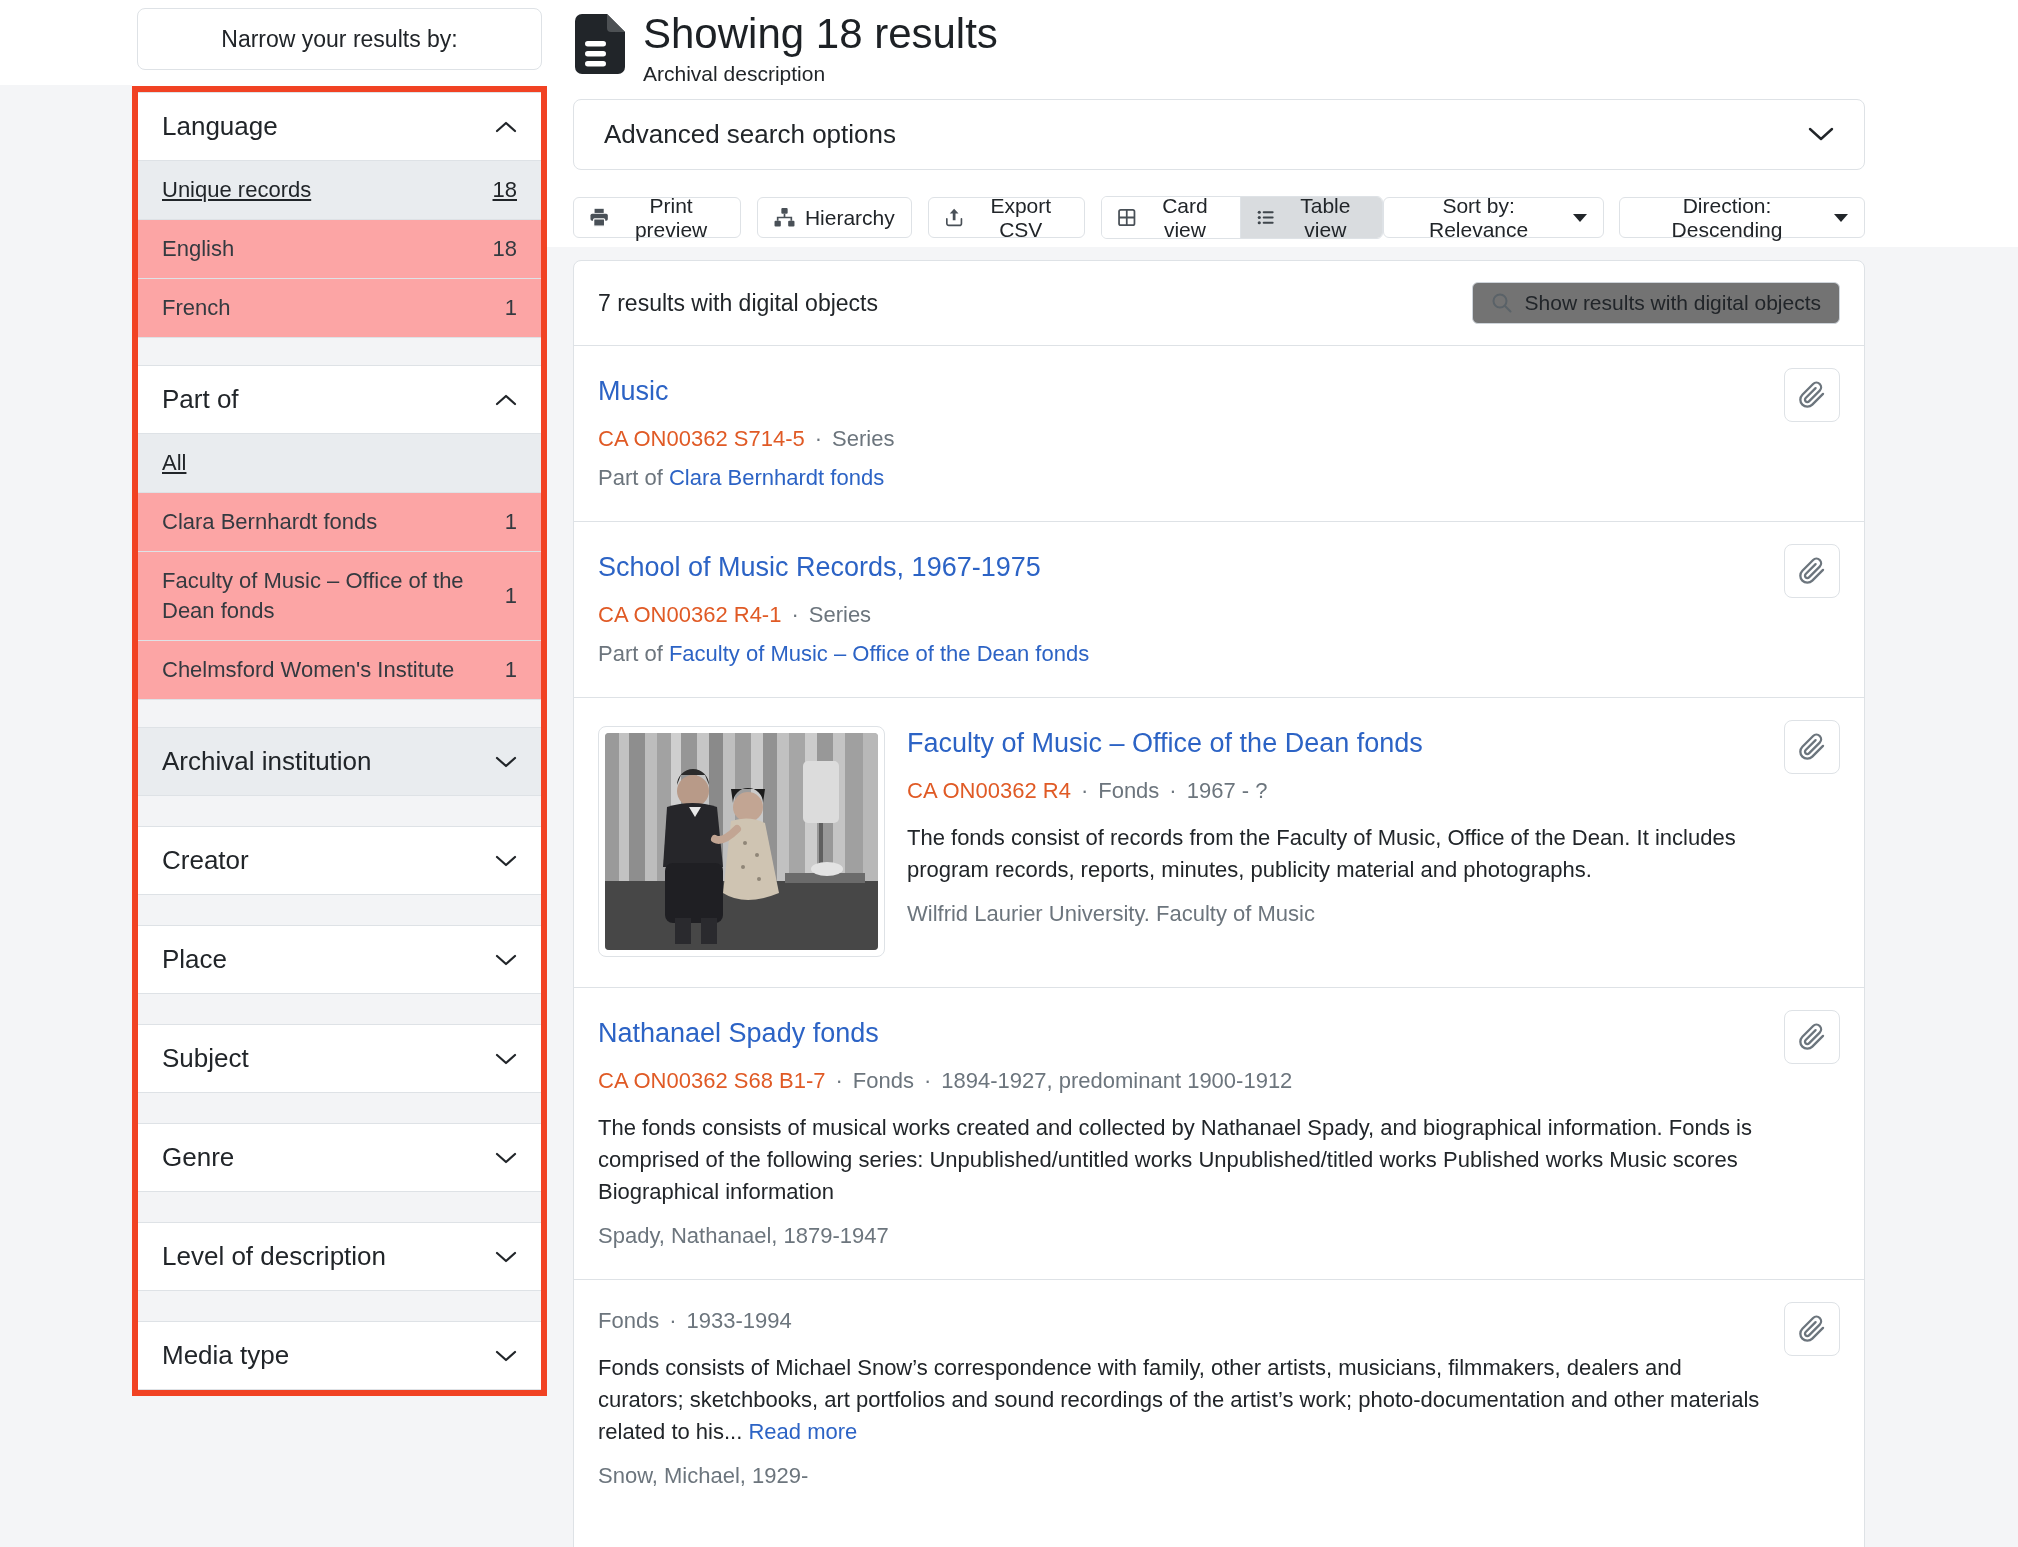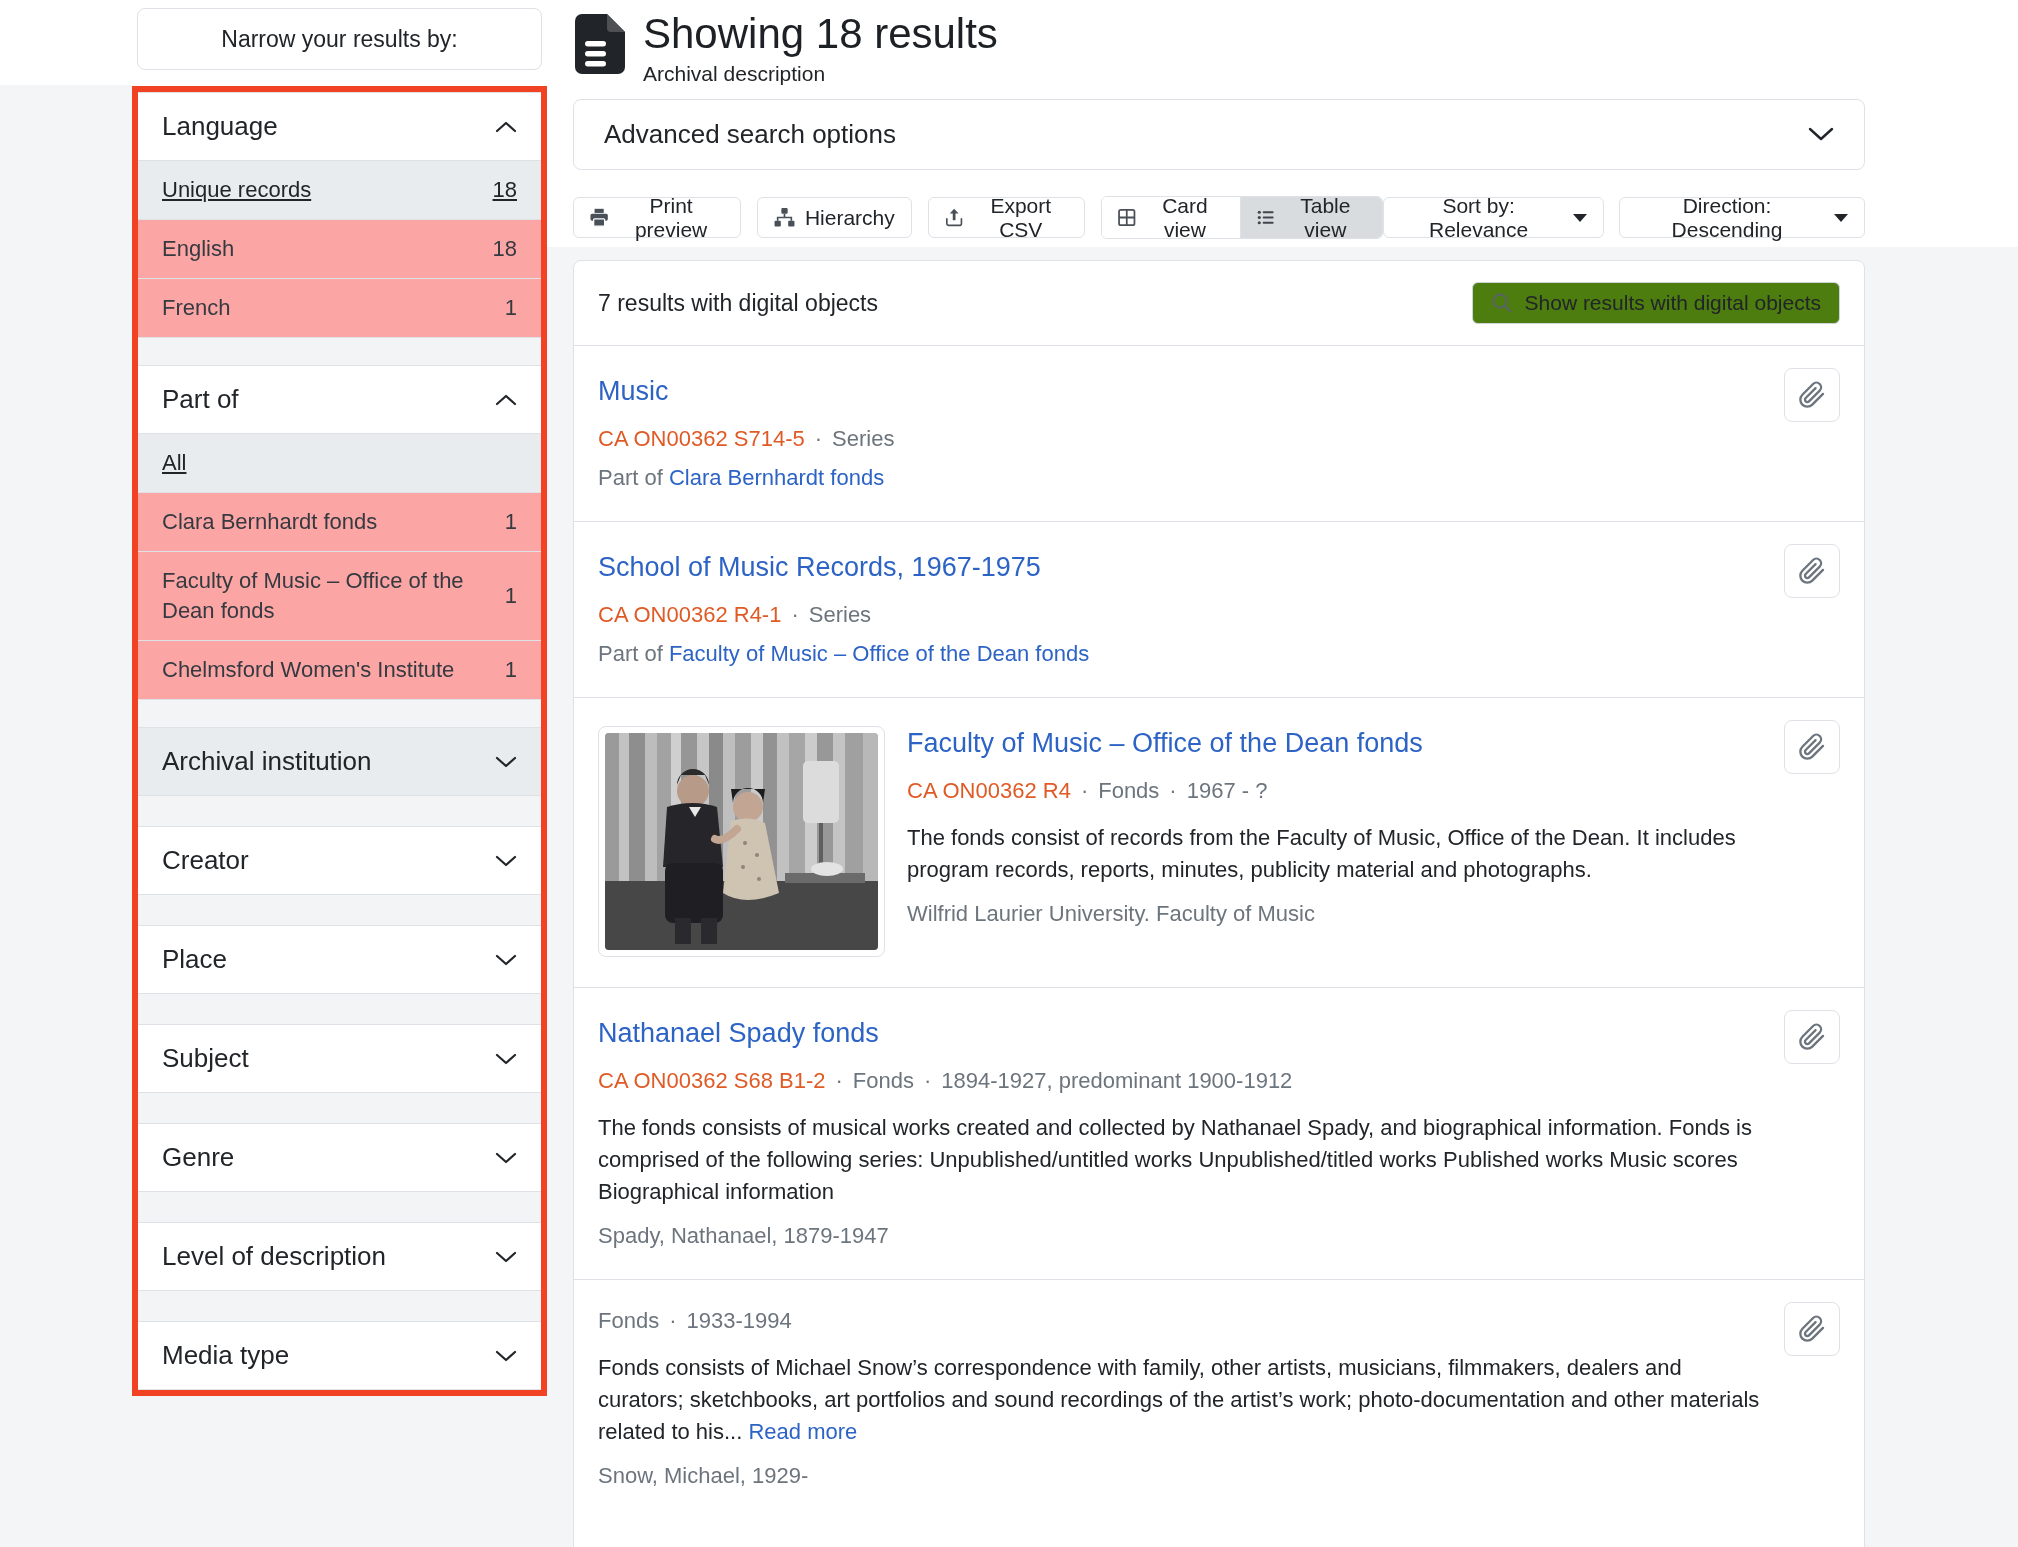--- a/index.html
+++ b/index.html
@@ -85,21 +85,21 @@
     margin-top:21px; background:#fff; border:1px solid #dee2e6;
     border-radius:8px 8px 0 0; min-height:1300px;
   }
   .results-head {
     display:flex; align-items:center; justify-content:space-between;
     padding:21px 24px; border-bottom:1px solid #dee2e6;
   }
   .results-summary { font-size:23px; color:#212529; }
   .show-digital-btn {
     display:inline-flex; align-items:center; gap:12px; height:42px;
-    background:#4d7c0f; border:1px solid #ced4da; border-radius:6px;
+    background:#737373; border:1px solid #ced4da; border-radius:6px;
     padding:0 18px; font-size:21px; color:#212529; cursor:pointer; font-family:inherit;
   }
 
   .rrow { position:relative; padding:28px 100px 30px 24px; }
   .rrow + .rrow { border-top:1px solid #dee2e6; }
   .rrow-flex { display:flex; gap:22px; }
   .rtitle { font-size:27px; font-weight:400; line-height:34px; margin-bottom:18px; }
   .rtitle a { color:#2c63c5; text-decoration:none; cursor:pointer; }
   .rmeta { font-size:22px; color:#6c757d; margin-bottom:13px; }
   .rmeta .ref { color:#e05a25; }
@@ -442,21 +442,21 @@
         <button class="clip-btn">
           <svg width="28" height="28" viewBox="0 0 24 24">
               <path d="M21.44 11.05l-9.19 9.19a6 6 0 0 1-8.49-8.49l9.19-9.19a4 4 0 0 1 5.66 5.66l-9.2 9.19a2 2 0 0 1-2.83-2.83l8.49-8.48" fill="none" stroke="#6c757d" stroke-width="2" stroke-linecap="round" stroke-linejoin="round"></path>
             </svg>
         </button>
       </article>
 
       <article class="rrow">
         <h3 class="rtitle"><a>Nathanael Spady fonds</a></h3>
         <div class="rmeta">
-          <span class="ref">CA ON00362 S68 B1-2</span><span class="dot"></span><span>Fonds</span><span class="dot"></span><span>1894-1927, predominant 1900-1912</span>
+          <span class="ref">CA ON00362 S68 B1-7</span><span class="dot"></span><span>Fonds</span><span class="dot"></span><span>1894-1927, predominant 1900-1912</span>
         </div>
         <p class="rdesc">The fonds consists of musical works created and collected by Nathanael Spady, and biographical information. Fonds is comprised of the following series: Unpublished/untitled works Unpublished/titled works Published works Music scores Biographical information</p>
         <div class="rcreator">Spady, Nathanael, 1879-1947</div>
         <button class="clip-btn">
           <svg width="28" height="28" viewBox="0 0 24 24">
               <path d="M21.44 11.05l-9.19 9.19a6 6 0 0 1-8.49-8.49l9.19-9.19a4 4 0 0 1 5.66 5.66l-9.2 9.19a2 2 0 0 1-2.83-2.83l8.49-8.48" fill="none" stroke="#6c757d" stroke-width="2" stroke-linecap="round" stroke-linejoin="round"></path>
             </svg>
         </button>
       </article>
 

